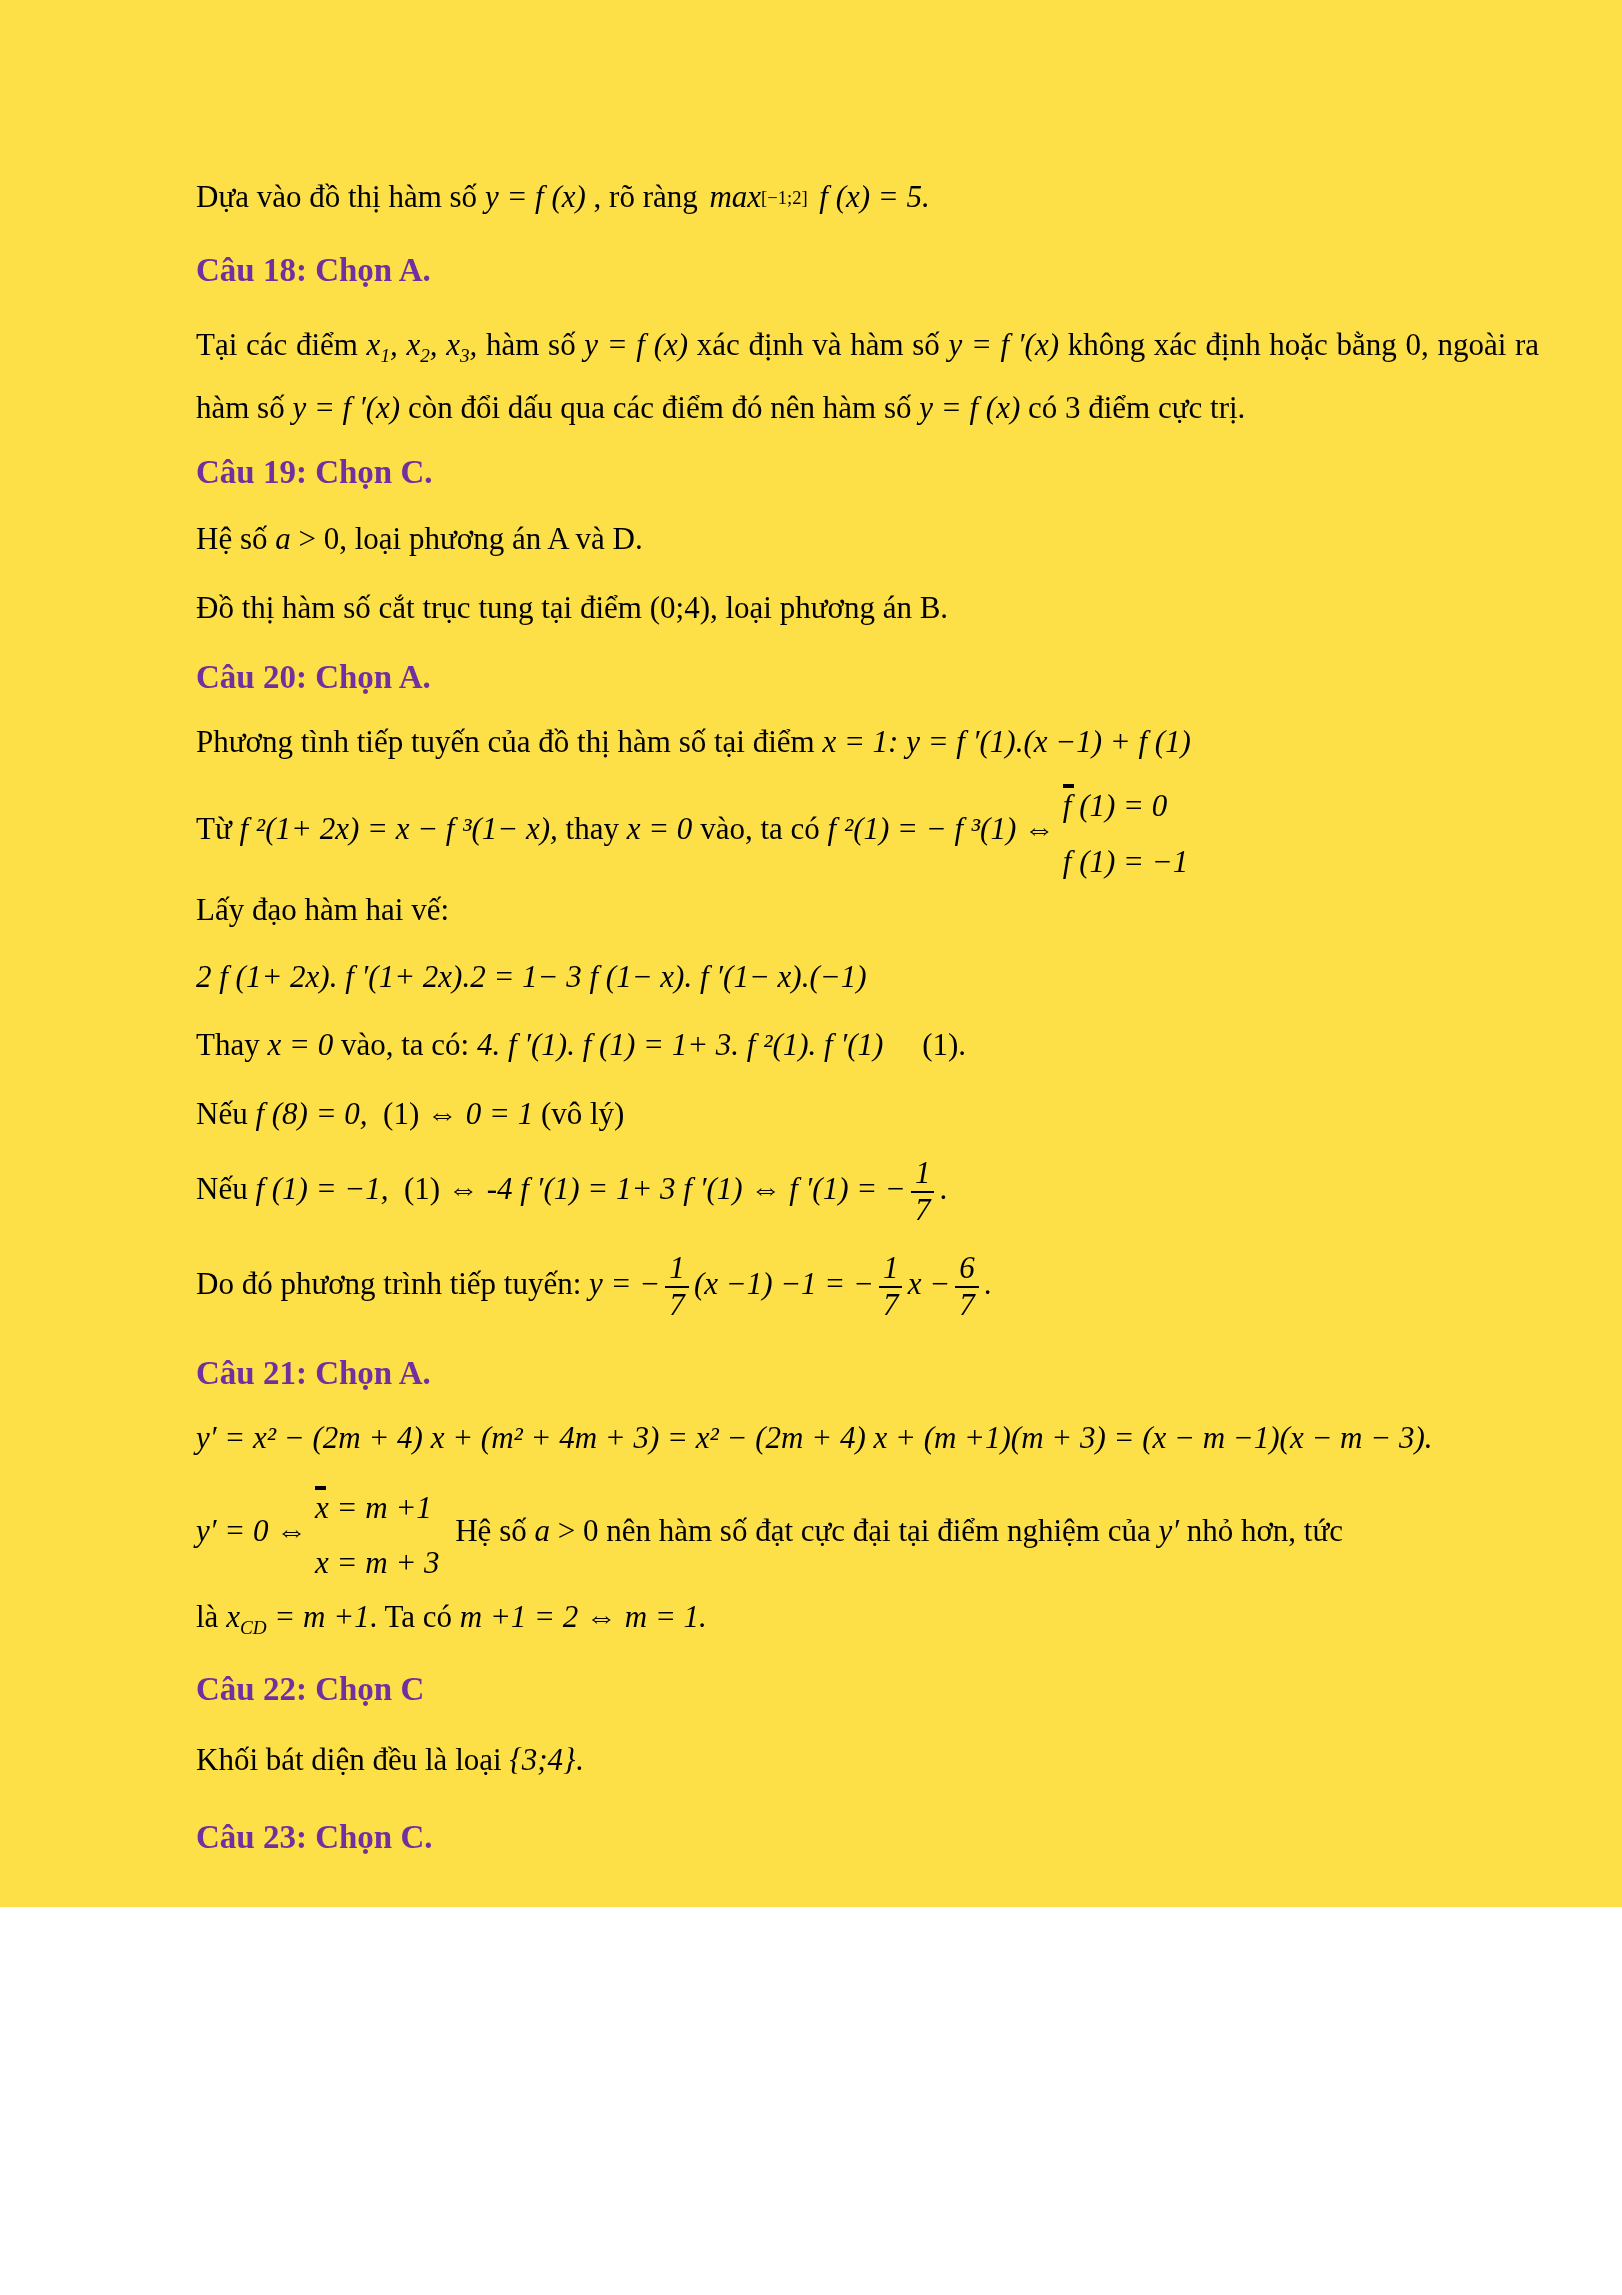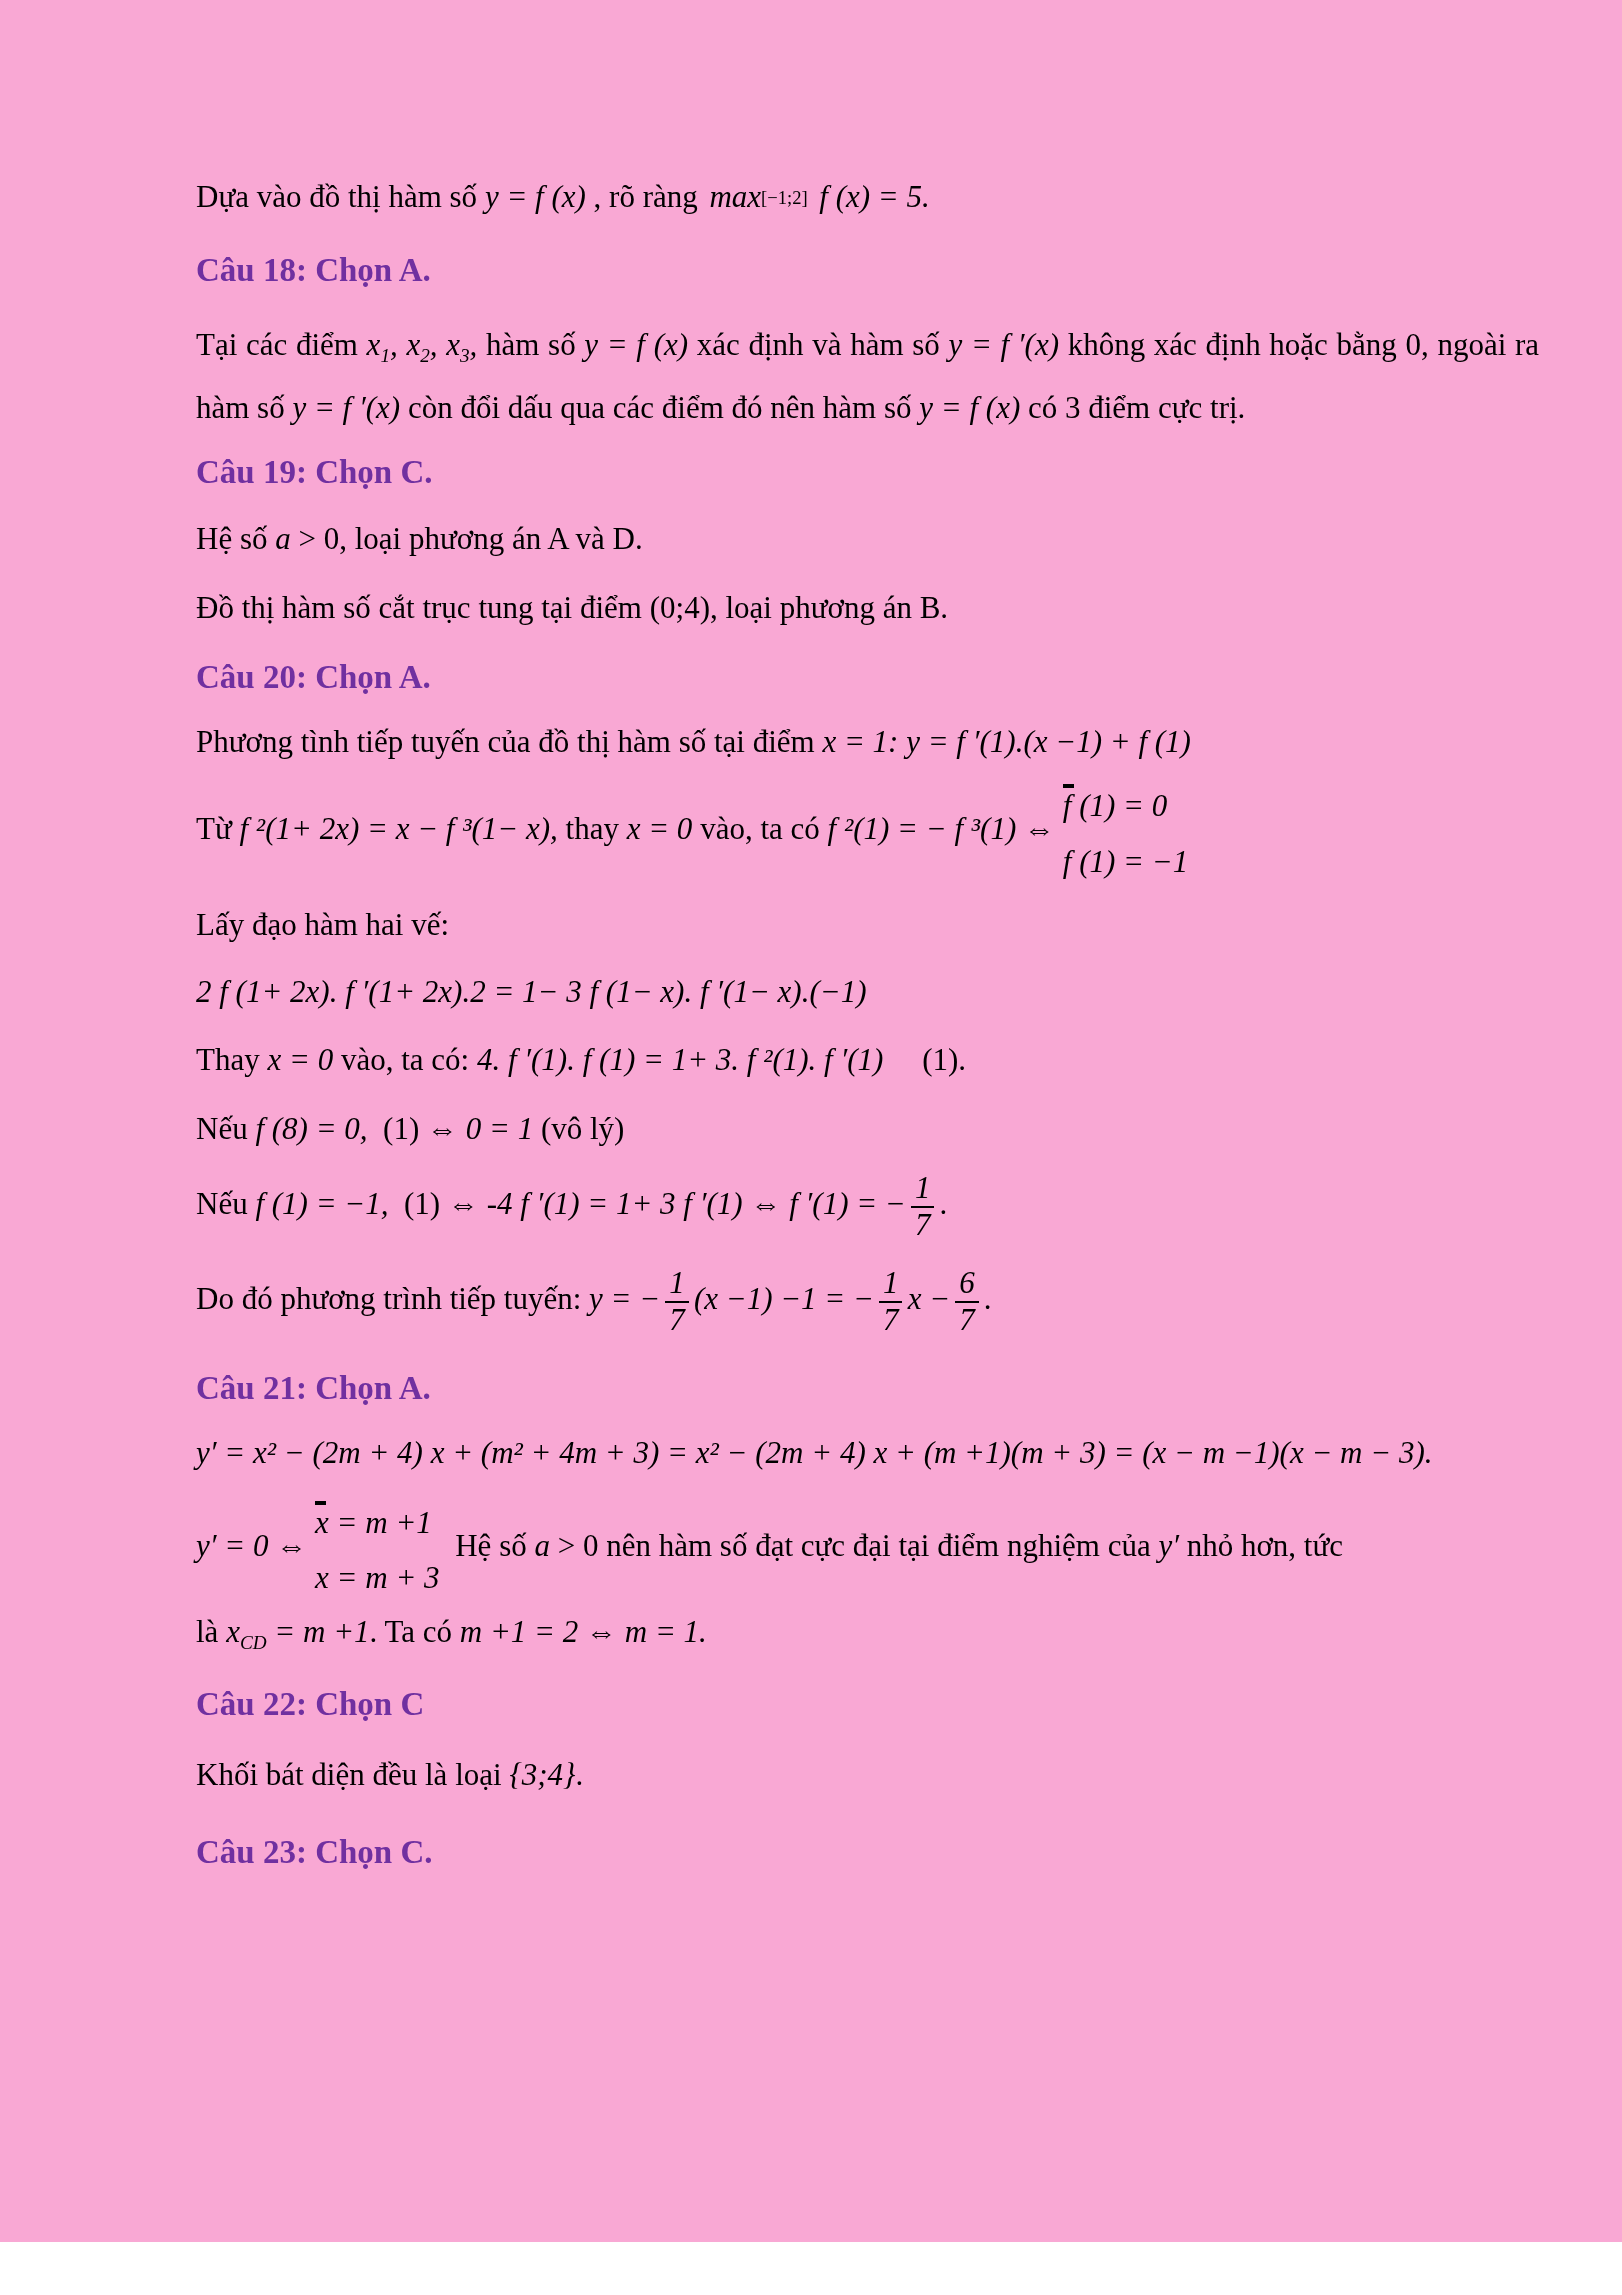--- a/index.html
+++ b/index.html
@@ -1,20 +1,20 @@
 <!DOCTYPE html>
 <html style="font-size:10.5px"><head>
 <meta charset="utf-8">
 <style>
   html,body{margin:0;padding:0;background:#ffffff;}
   main{
-    width:1623px;height:2242px;box-sizing:border-box;
+    width:1623px;height:1907px;box-sizing:border-box;
     padding:175px 84px 0 196px;
     font-family:"Liberation Serif","DejaVu Serif",serif;
-    font-size:31px;color:#000000;overflow:hidden;background:#f9a8d4;
+    font-size:31px;color:#000000;overflow:hidden;background:#fde047;
   }
   .line{line-height:1.45;white-space:nowrap;}
   .para{white-space:normal;text-align:justify;line-height:2.04;}
   .heading{
     font-weight:bold;color:#7030A0;font-size:33px;line-height:1.4;
     font-family:"Liberation Serif","DejaVu Serif",serif;
   }
   .tx{font-style:normal;}
   .mt{font-style:italic;}
   .frac{
@@ -52,21 +52,21 @@
   <div class="heading" style="margin-bottom:22px">Câu 19: Chọn C.</div>
 
   <div class="line" style="margin-bottom:23.6px"><span class="tx">Hệ số </span><span class="mt">a</span><span class="tx"> &gt; 0, loại phương án A và D.</span></div>
 
   <div class="line" style="margin-bottom:23.6px"><span class="tx">Đồ thị hàm số cắt trục tung tại điểm (0;4), loại phương án B.</span></div>
 
   <div class="heading" style="margin-bottom:19.6px">Câu 20: Chọn A.</div>
 
   <div class="line" style="margin-bottom:19.6px"><span class="tx">Phương tình tiếp tuyến của đồ thị hàm số tại điểm </span><span class="mt">x = 1: y = f ′(1).(x −1) + f (1)</span></div>
 
-  <div class="line" style="margin-bottom:24px"><span class="tx">Từ </span><span class="mt">f ²(1+ 2x) = x − f ³(1− x),</span><span class="tx"> thay </span><span class="mt">x = 0</span><span class="tx"> vào, ta có </span><span class="mt">f ²(1) = − f ³(1) ⇔</span><span class="cases">
+  <div class="line" style="margin-bottom:9px"><span class="tx">Từ </span><span class="mt">f ²(1+ 2x) = x − f ³(1− x),</span><span class="tx"> thay </span><span class="mt">x = 0</span><span class="tx"> vào, ta có </span><span class="mt">f ²(1) = − f ³(1) ⇔</span><span class="cases">
         <span class="bracket"></span>
         <span class="rows">
           <span class="row">f (1) = 0</span>
           <span class="row">f (1) = −1</span>
         </span>
       </span></div>
 
   <div class="line" style="margin-bottom:22px"><span class="tx">Lấy đạo hàm hai vế:</span></div>
 
   <div class="line" style="margin-bottom:23px"><span class="mt">2 f (1+ 2x). f ′(1+ 2x).2 = 1− 3 f (1− x). f ′(1− x).(−1)</span></div>

